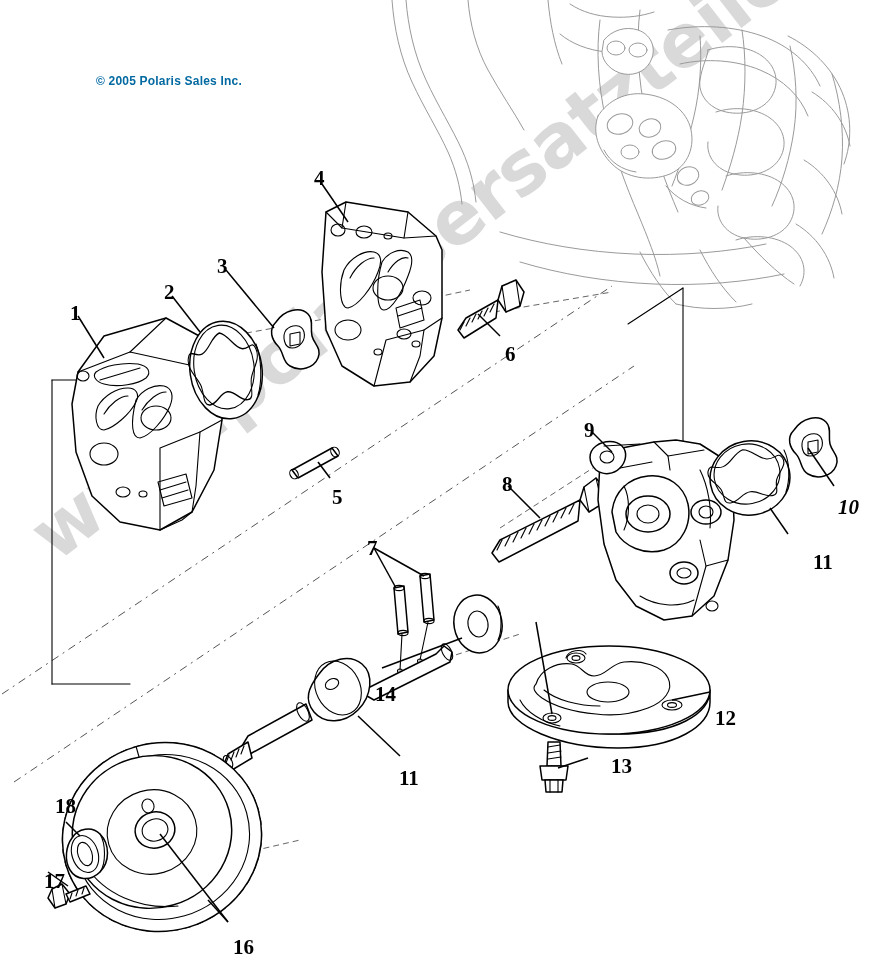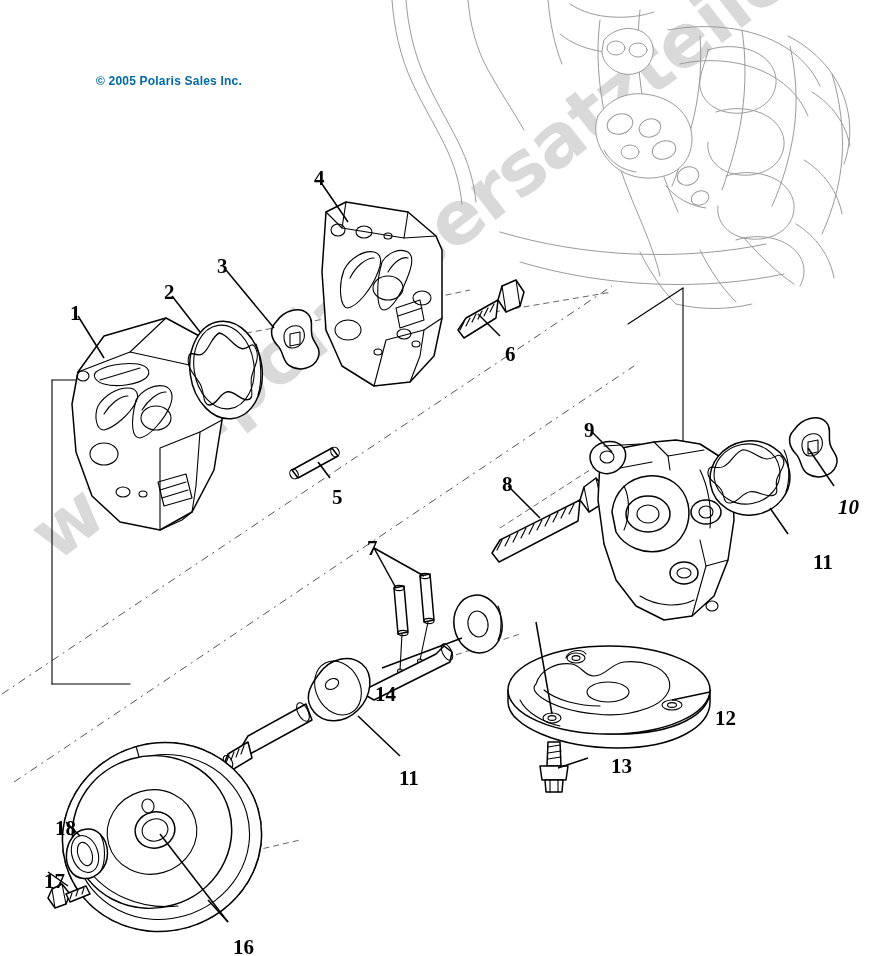--- a/index.html
+++ b/index.html
@@ -568,15 +568,15 @@
   <div class="lbl" style="left:502px; top:474px;">8</div>
   <div class="lbl" style="left:584px; top:420px;">9</div>
   <div class="lbl" style="left:838px; top:497px;font-style:italic;">10</div>
   <div class="lbl" style="left:813px; top:546px;margin-top:6px;">11</div>
   <div class="lbl" style="left:715px; top:708px;">12</div>
   <div class="lbl" style="left:595px; top:756px;margin-left:16px;">13</div>
   <div class="lbl" style="left:375px; top:684px;">14</div>
   <div class="lbl" style="left:399px; top:768px;">11</div>
   <div class="lbl" style="left:233px; top:937px;">16</div>
   <div class="lbl" style="left:44px;  top:871px;">17</div>
-  <div class="lbl" style="left:55px;  top:818px;">18</div>
+  <div class="lbl" style="left:55px;  top:796px;">18</div>
 
 </div>
 
 </body></html>

